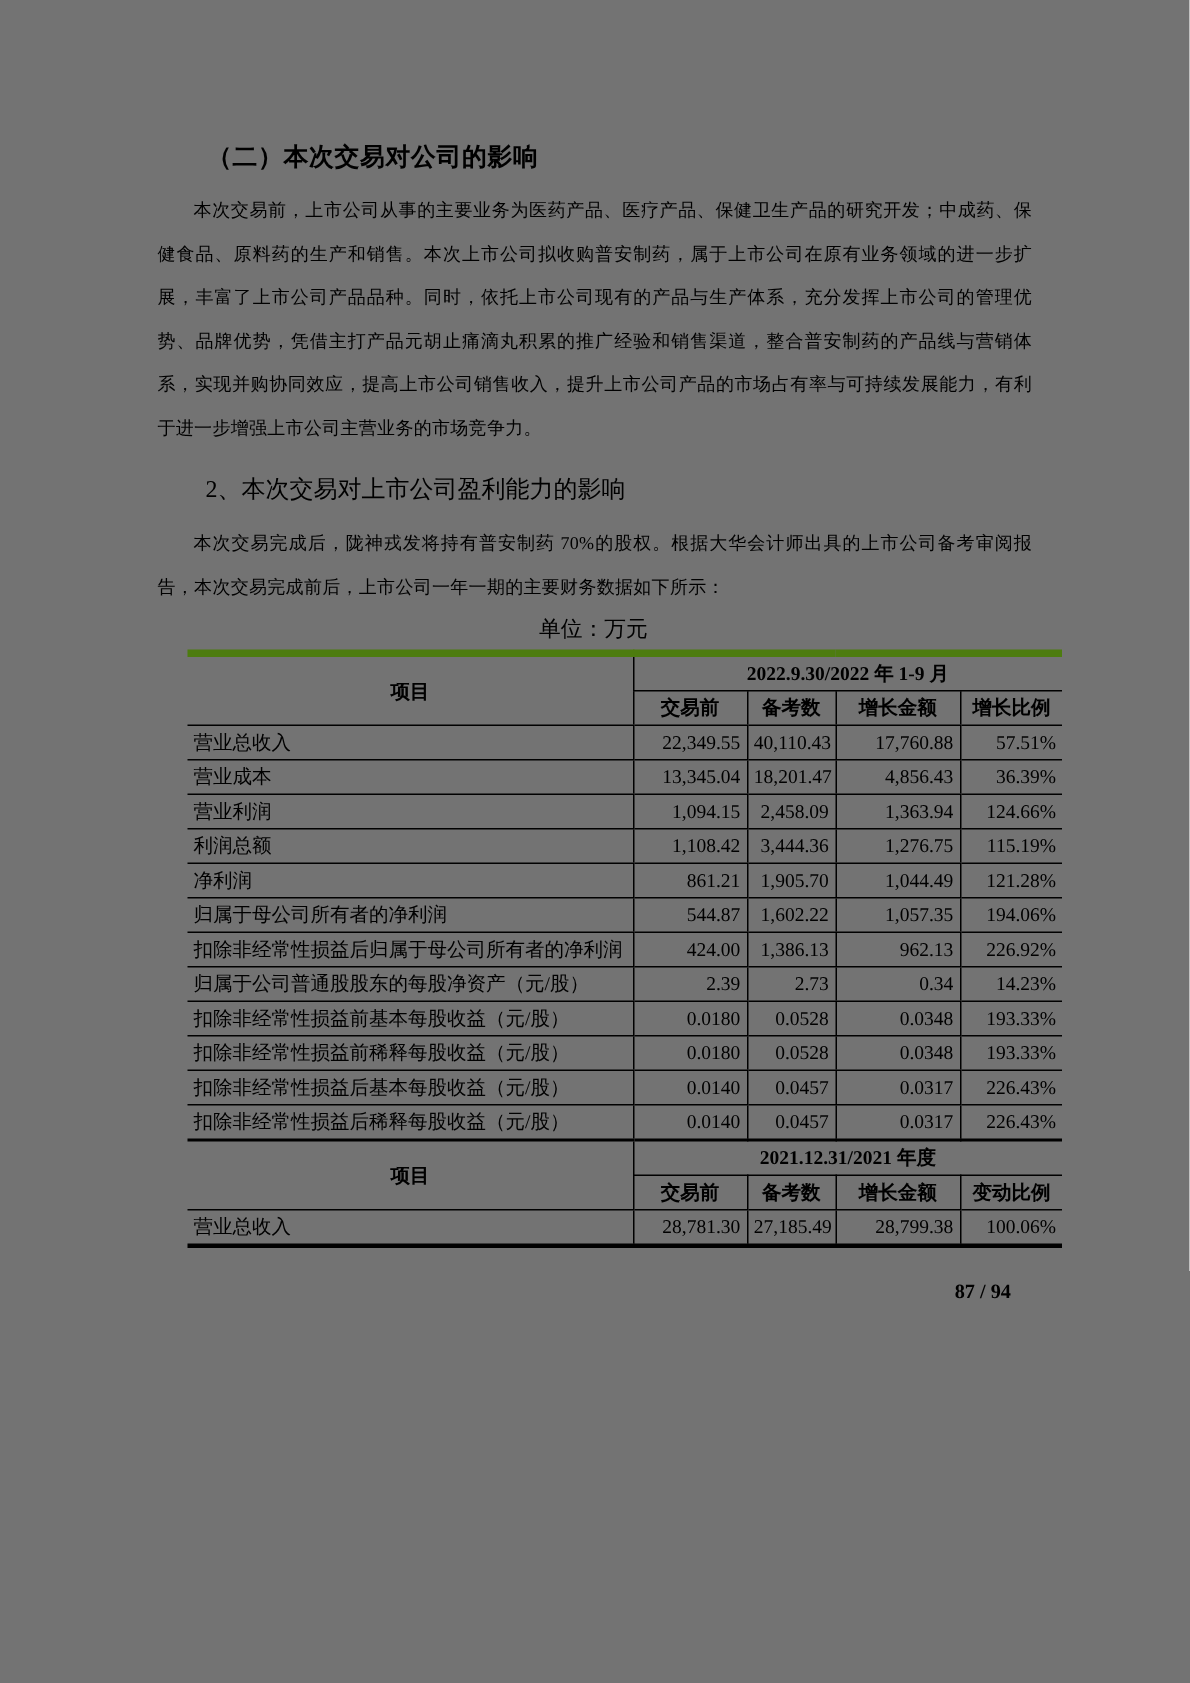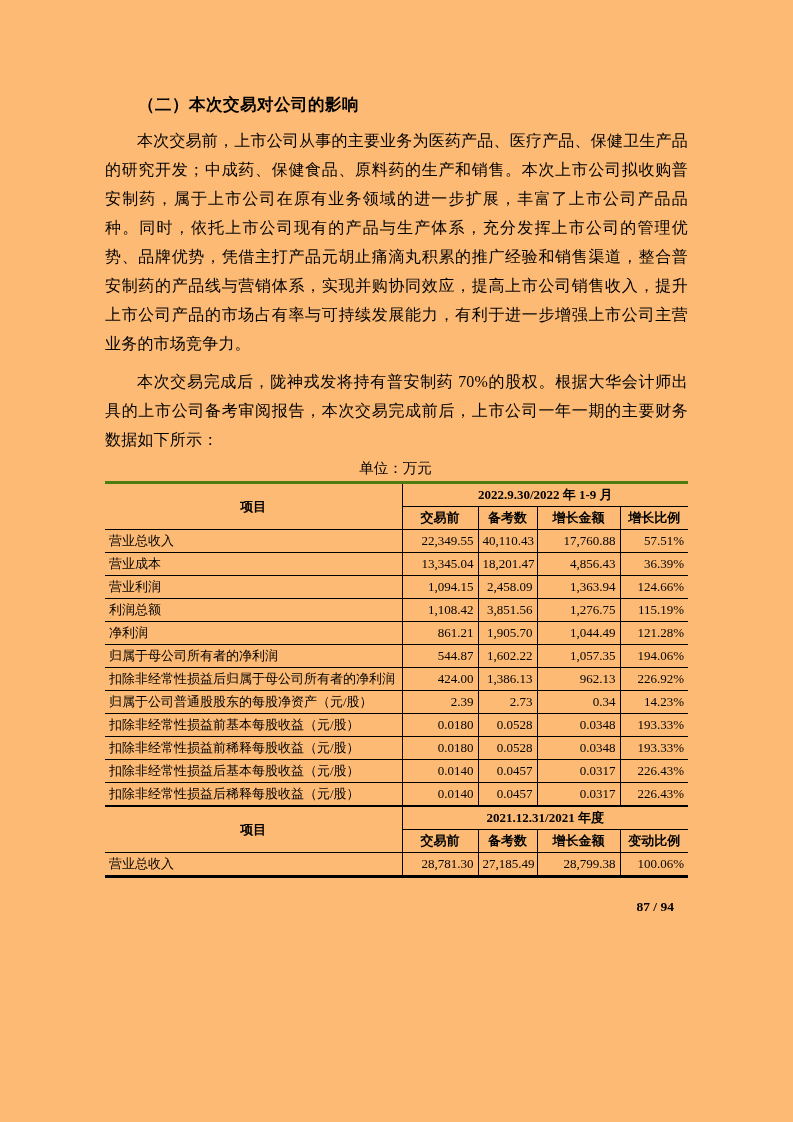--- a/index.html
+++ b/index.html
@@ -1,48 +1,49 @@
 <!DOCTYPE html>
 <html><head>
 <meta charset="utf-8">
 <style>
   html,body { margin:0; padding:0; background:#ffffff; }
   .page {
     position:relative;
     width:793px; height:1122px;
-    background:#fdba74;
+    background:#737373;
     box-sizing:border-box;
     padding:93px 105px 0 105px;
     font-family:"Liberation Serif","DejaVu Serif",serif;
     color:#000;
     overflow:hidden;
   }
   .heading {
     font-size:16.5px; font-weight:bold;
     margin:0; text-indent:2em; letter-spacing:0.5px;
     line-height:24px;
   }
   .sub-title {
     font-size:16px; font-weight:normal;
     margin:15px 0 0 0; text-indent:2em; line-height:24px;
   }
   .para {
-    font-size:16px; line-height:29px;
+    font-size:12px; line-height:29px;
     text-align:justify; text-indent:2em;
     margin:9px 0 0 0;
     letter-spacing:0.2px;
   }
   .unit-note {
     font-size:14.5px; text-align:center;
     margin-top:5px; padding-right:2px; line-height:19px;
   }
   table.fin {
     width:100%; border-collapse:collapse; table-layout:fixed;
-    border-top:3px solid #4d7c0f; border-bottom:3px solid #000;
+    border-top:5px solid #4d7c0f; border-bottom:3px solid #000;
     margin-top:3px;
+    margin-left:20px;
   }
   table.fin th, table.fin td {
     font-size:13px; line-height:16px;
     padding:3px 4px;
     border-bottom:1px solid #000;
     overflow:hidden; white-space:nowrap;
   }
   th.item-th { font-weight:bold; text-align:center; font-size:13.5px; }
   th.year-th { font-weight:bold; text-align:center; font-size:13.5px; border-left:1px solid #000; }
   th.col-th  { font-weight:bold; text-align:center; font-size:13.5px; border-left:1px solid #000; }
@@ -54,20 +55,21 @@
     margin-top:20px; text-align:right; padding-right:14px;
     font-size:13.5px; font-weight:bold; line-height:18px;
   }
 </style>
 </head>
 <body>
 
 <div class="page">
   <h2 class="heading">（二）本次交易对公司的影响</h2>
   <p class="para">本次交易前，上市公司从事的主要业务为医药产品、医疗产品、保健卫生产品的研究开发；中成药、保健食品、原料药的生产和销售。本次上市公司拟收购普安制药，属于上市公司在原有业务领域的进一步扩展，丰富了上市公司产品品种。同时，依托上市公司现有的产品与生产体系，充分发挥上市公司的管理优势、品牌优势，凭借主打产品元胡止痛滴丸积累的推广经验和销售渠道，整合普安制药的产品线与营销体系，实现并购协同效应，提高上市公司销售收入，提升上市公司产品的市场占有率与可持续发展能力，有利于进一步增强上市公司主营业务的市场竞争力。</p>
+  <p class="sub-title">2、本次交易对上市公司盈利能力的影响</p>
   <p class="para">本次交易完成后，陇神戎发将持有普安制药 70%的股权。根据大华会计师出具的上市公司备考审阅报告，本次交易完成前后，上市公司一年一期的主要财务数据如下所示：</p>
   <div class="unit-note">单位：万元</div>
 
   <table class="fin">
     <colgroup>
       <col style="width:297px">
       <col style="width:76px">
       <col style="width:59px">
       <col style="width:83px">
       <col style="width:68px">
@@ -100,21 +102,21 @@
         <tr>
           <td class="label">营业利润</td>
           <td class="num">1,094.15</td>
           <td class="num">2,458.09</td>
           <td class="num">1,363.94</td>
           <td class="num">124.66%</td>
         </tr>
         <tr>
           <td class="label">利润总额</td>
           <td class="num">1,108.42</td>
-          <td class="num">3,851.56</td>
+          <td class="num">3,444.36</td>
           <td class="num">1,276.75</td>
           <td class="num">115.19%</td>
         </tr>
         <tr>
           <td class="label">净利润</td>
           <td class="num">861.21</td>
           <td class="num">1,905.70</td>
           <td class="num">1,044.49</td>
           <td class="num">121.28%</td>
         </tr>

